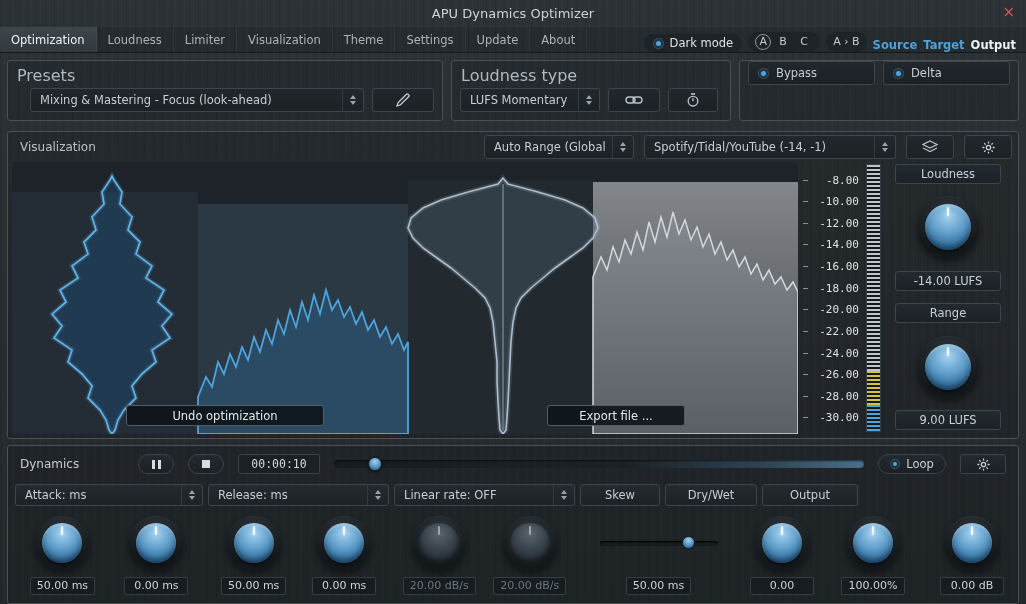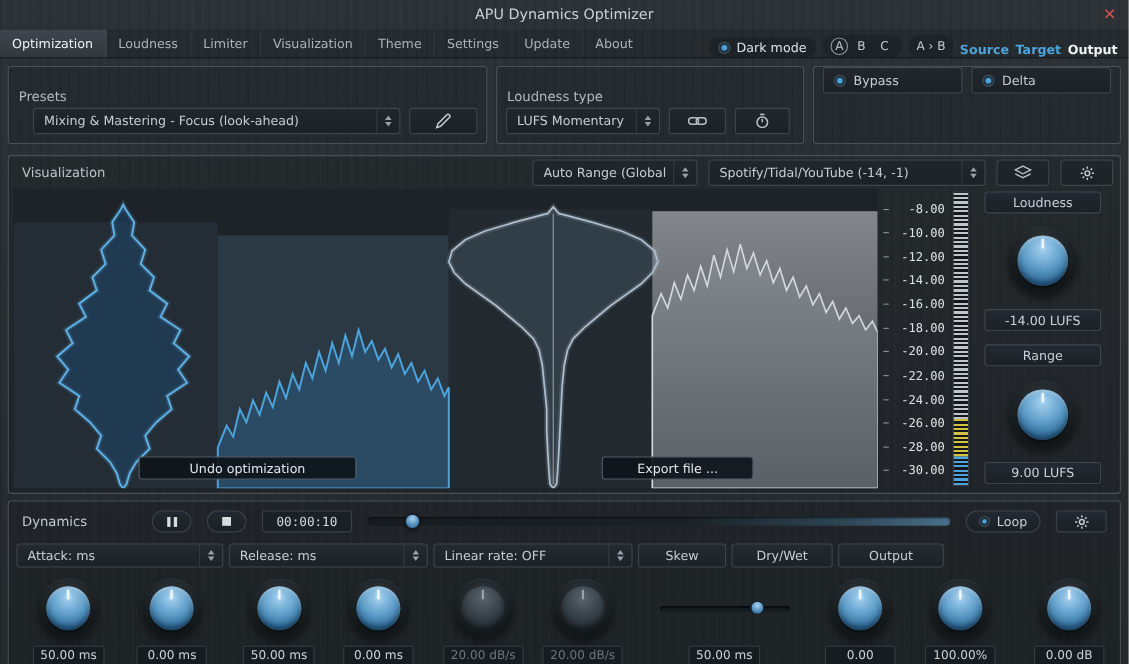--- a/index.html
+++ b/index.html
@@ -29,21 +29,21 @@
   .radio .dot { width:5px; height:5px; border-radius:50%; background:#4da3dc; box-shadow:0 0 4px #4da3dc; }
   .dm-label { color:#dde2e6; }
   .abc-pill { gap:3px; padding:2px 7px; }
   .slot { min-width:18px; height:16px; line-height:16px; text-align:center; color:#c2cad0; font-size:11px; }
   .slot.selected { border:1px solid #8d979f; border-radius:50%; width:16px; min-width:16px; line-height:14px; }
   .mlink { font-size:11.5px; }
   .mlink.blue { color:#4da3dc; font-weight:bold; }
   .mlink.white { color:#edf1f4; font-weight:bold; }
   
   .panel { border:1px solid #4a5257; border-radius:3px; background:rgba(0,0,0,0.12); }
-  .box-label { font-size:12px; color:#b2bac1; padding:5px 9px 3px;margin-top:15px; }
+  .box-label { font-size:16px; color:#b2bac1; padding:5px 9px 3px; }
   .box-controls { display:flex; gap:8px; padding:0 8px 8px; align-items:center; }
   .dropdown, .icon-btn, .radio-pill { height:24px; background:linear-gradient(#21272c,#1b2125);
     border:1px solid #3e464c; border-radius:3px; color:#c6cdd3; font-size:11.5px; display:flex; align-items:center; }
   .dropdown { padding-left:9px; }
   .dd-label { flex:1; white-space:nowrap; overflow:hidden; }
   .dd-arrows { align-self:stretch; display:flex; flex-direction:column; justify-content:center; gap:2px;
     padding:0 7px; margin-left:6px; border-left:1px solid #343c42; }
   .tri-up { width:0; height:0; border-left:3px solid transparent; border-right:3px solid transparent; border-bottom:4px solid #98a2a9; }
   .tri-down { width:0; height:0; border-left:3px solid transparent; border-right:3px solid transparent; border-top:4px solid #98a2a9; }
   .icon-btn { justify-content:center; }

